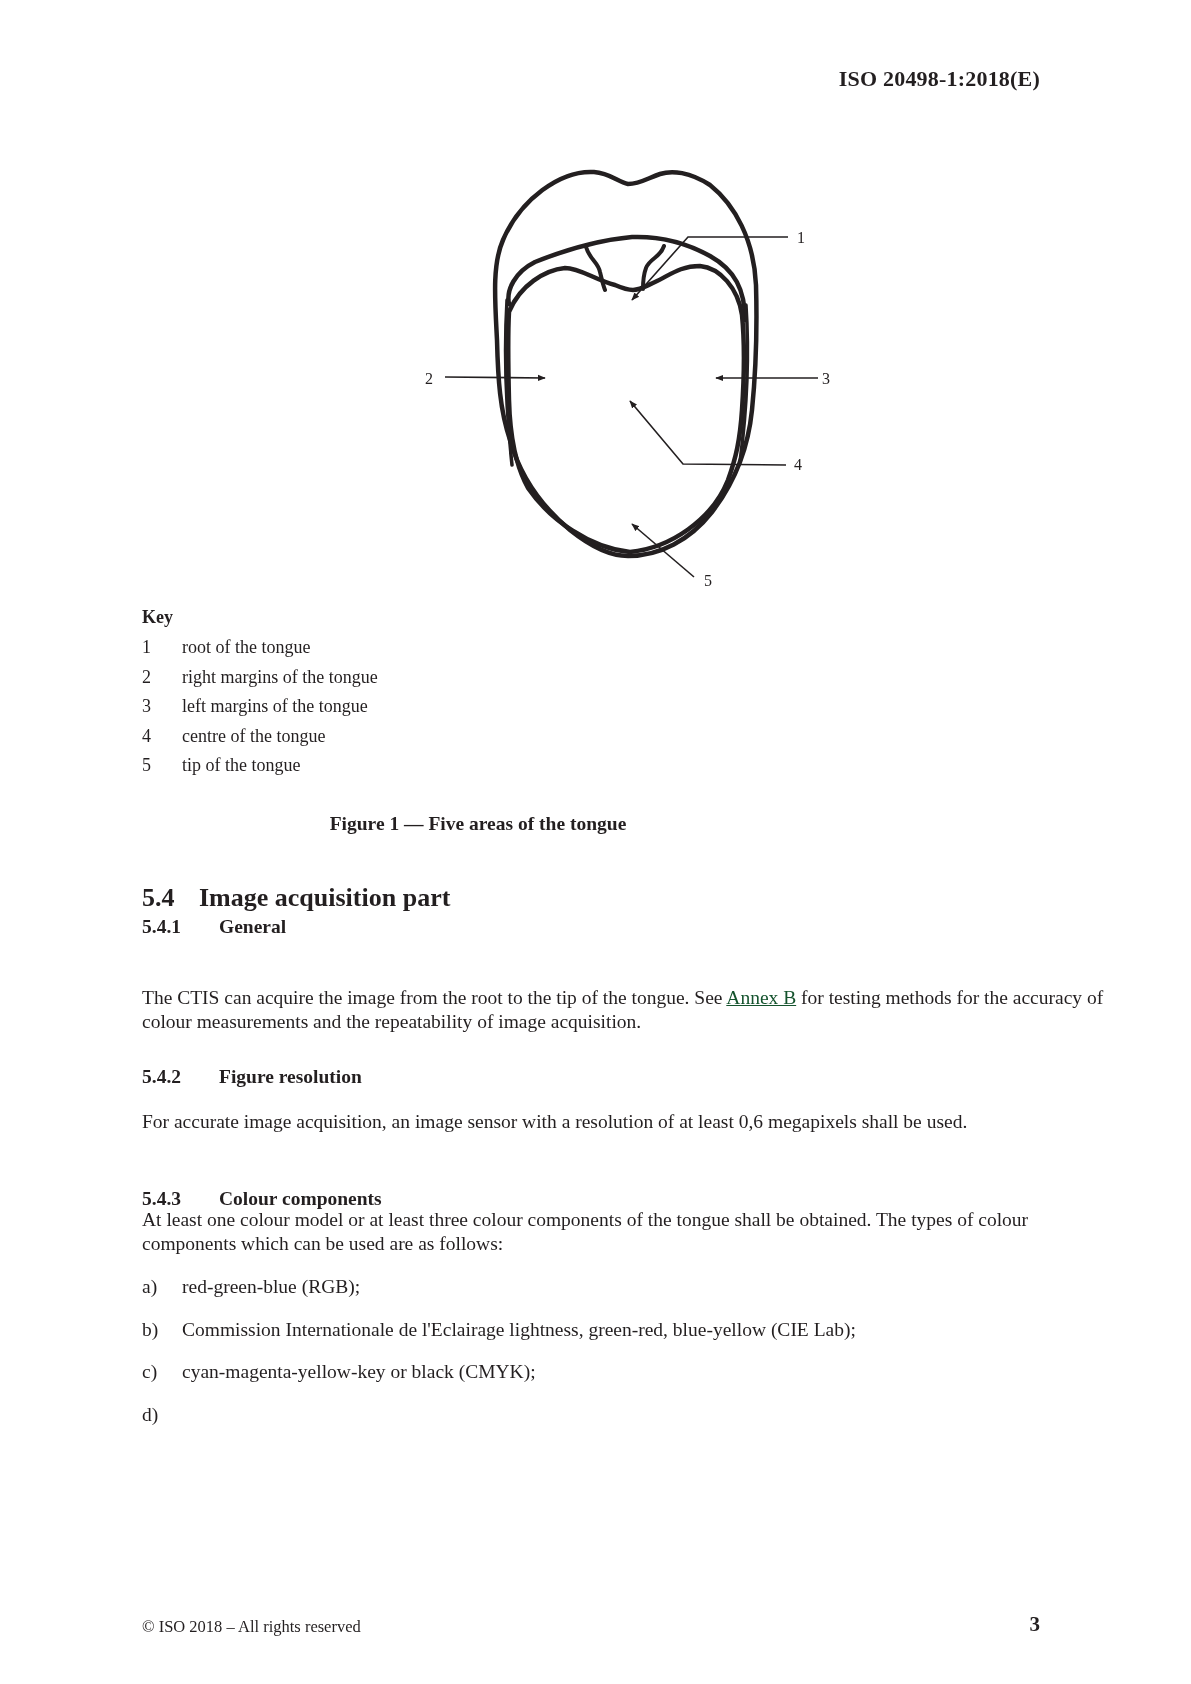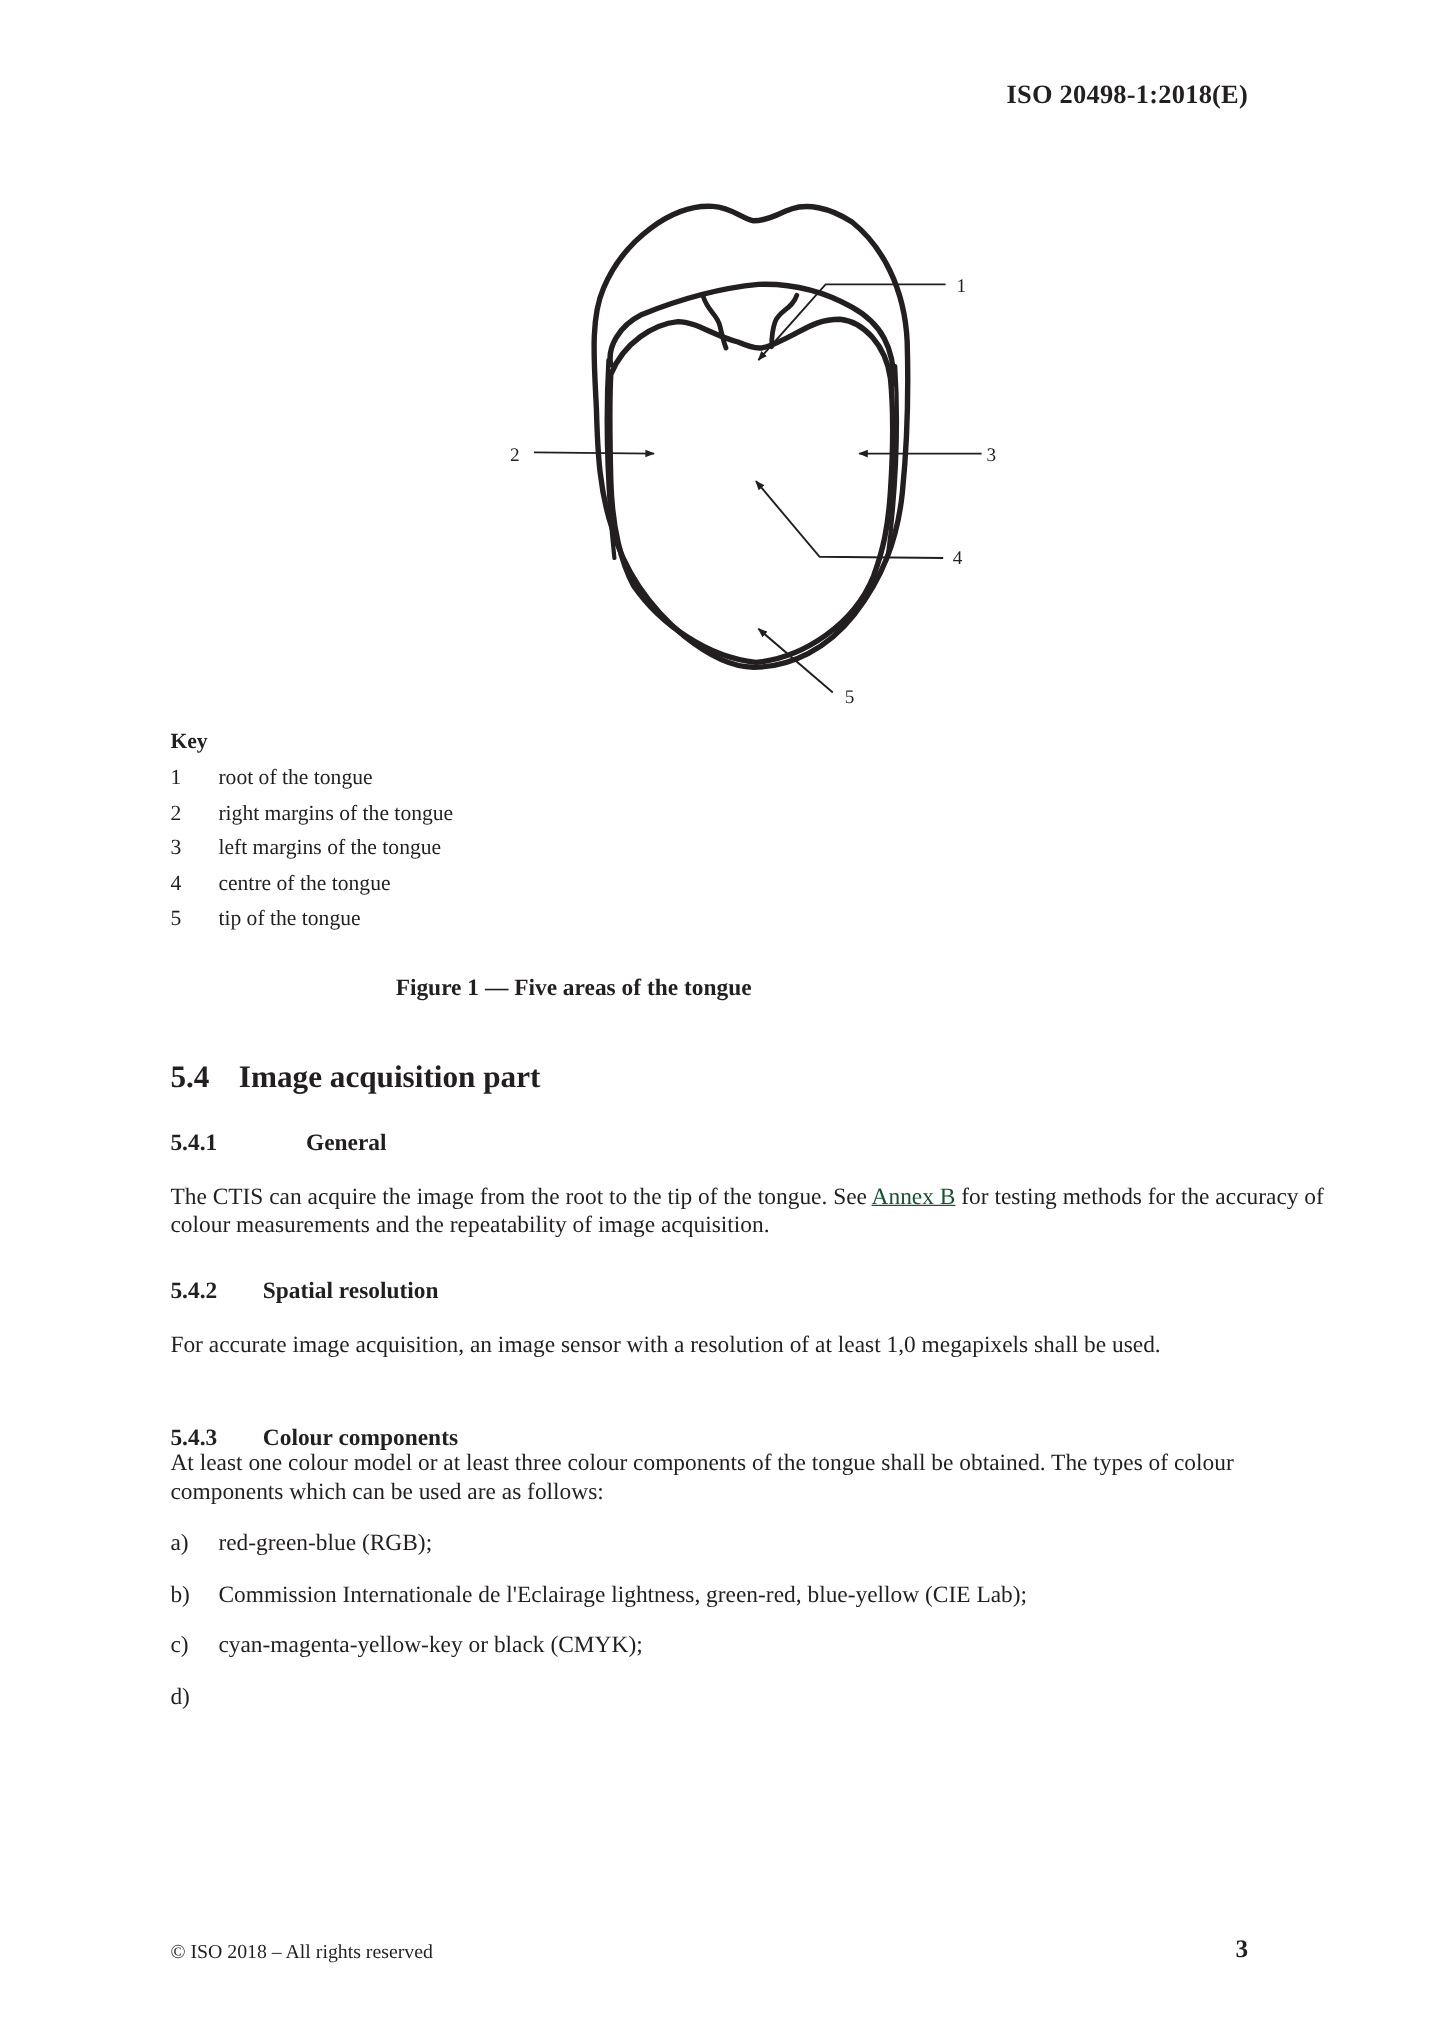--- a/index.html
+++ b/index.html
@@ -101,31 +101,31 @@
   </div>
 </div>
 
 <div class="abs caption">Figure 1 — Five areas of the tongue</div>
 
 <div class="abs h2">
   <span class="num">5.4</span>
   <span>Image acquisition part</span>
 </div>
 
-<div class="abs h3" style="top:942px;gap:36px;">
+<div class="abs h3" style="top:916px;">
   <span class="num">5.4.1</span>
   <span>General</span>
 </div>
 <div class="abs para" style="top:986px;"><span>The CTIS can acquire the image from the root to the tip of the tongue. See </span><a href="#">Annex B</a><span> for testing methods for the accuracy of colour measurements and the repeatability of image acquisition.</span></div>
 
 <div class="abs h3" style="top:1066px;">
   <span class="num">5.4.2</span>
-  <span>Spatial resolution</span>
+  <span>Figure resolution</span>
 </div>
-<div class="abs para" style="top:1110px;">For accurate image acquisition, an image sensor with a resolution of at least 1,0 megapixels shall be used.</div>
+<div class="abs para" style="top:1110px;">For accurate image acquisition, an image sensor with a resolution of at least 0,6 megapixels shall be used.</div>
 
 <div class="abs h3" style="top:1164px;margin-top:24px;">
   <span class="num">5.4.3</span>
   <span>Colour components</span>
 </div>
 <div class="abs para" style="top:1208px;">At least one colour model or at least three colour components of the tongue shall be obtained. The types of colour components which can be used are as follows:</div>
 
 <div class="abs list" style="top:1276px;">
   <div class="list-item">
     <span class="lbl">a)</span>

